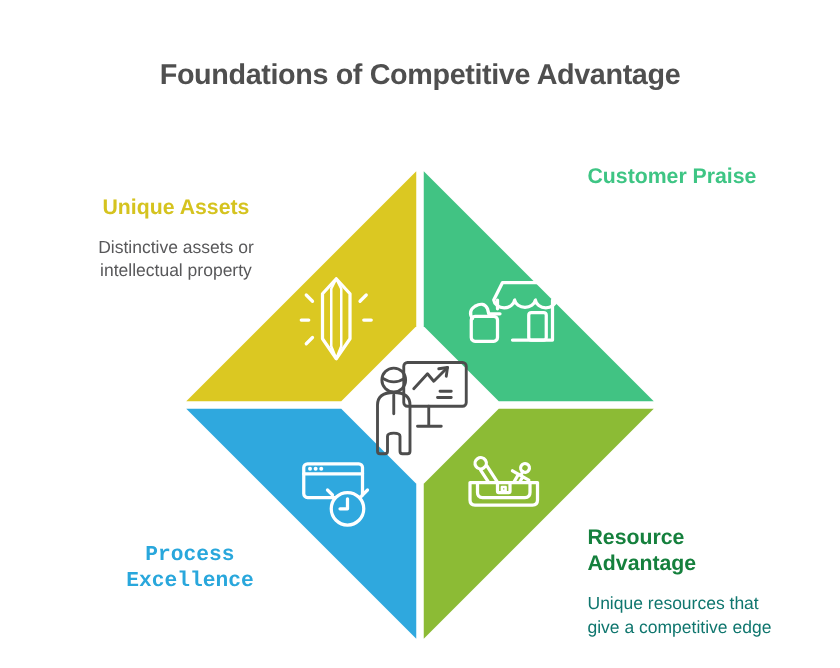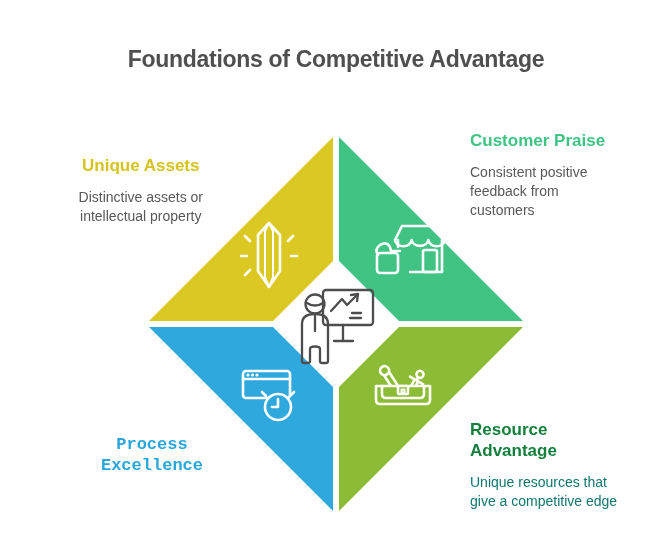--- a/index.html
+++ b/index.html
@@ -96,23 +96,20 @@
   </svg>
 
   <div class="label-block block-tl">
     <div class="q-title" style="color: rgb(213, 195, 31);">Unique Assets</div>
     <div class="q-desc" style="color: rgb(88, 88, 90);">Distinctive assets or
 intellectual property</div>
   </div>
 
   <div class="label-block block-tr">
     <div class="q-title" style="color: rgb(62, 197, 132);">Customer Praise</div>
-    <div class="q-desc" style="color: rgb(88, 88, 90);">Consistent positive
-feedback from
-customers</div>
   </div>
 
   <div class="label-block block-bl">
     <div class="q-title" style="color: rgb(41, 167, 220);">Process
 Excellence</div>
   </div>
 
   <div class="label-block block-br">
     <div class="q-title" style="color: #15803d;">Resource
 Advantage</div>

